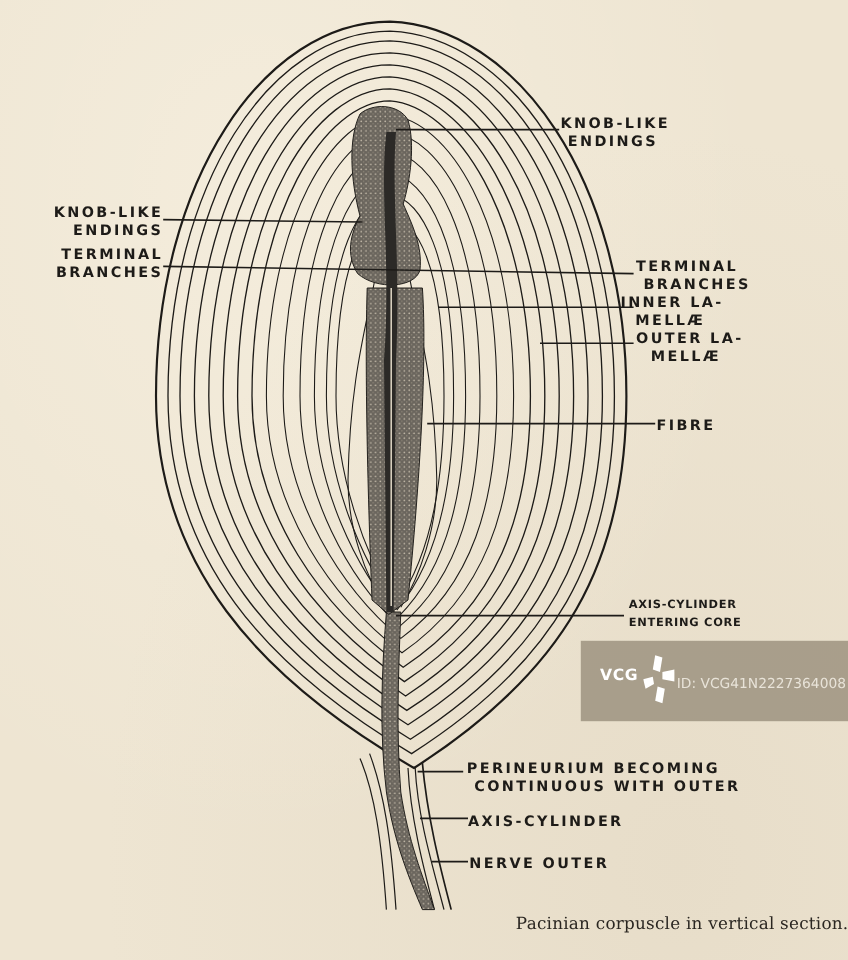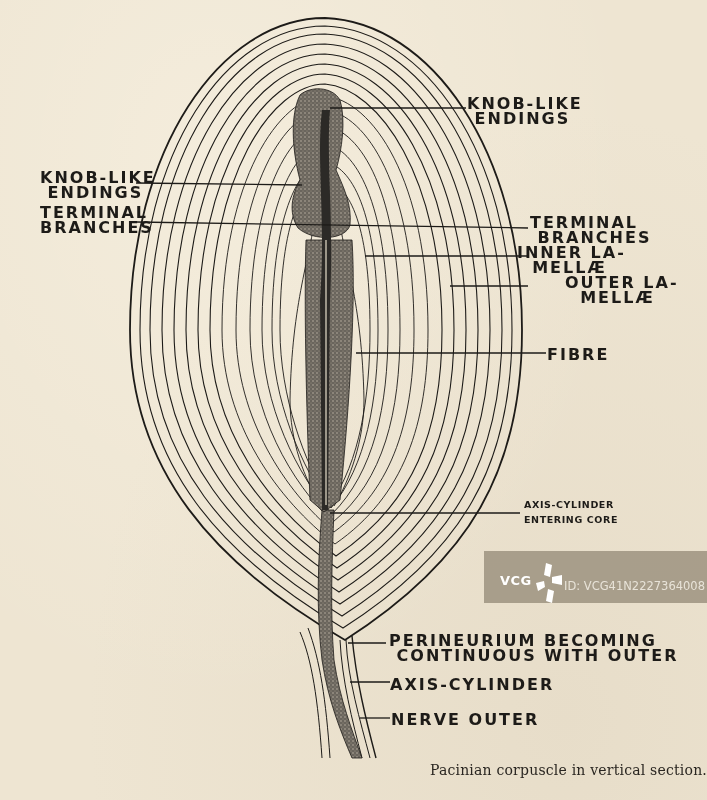--- a/index.html
+++ b/index.html
@@ -14,38 +14,38 @@
       background:
         radial-gradient(ellipse at 30% 20%, rgba(255,250,238,0.35), rgba(0,0,0,0) 60%),
         radial-gradient(ellipse at 80% 90%, rgba(200,185,160,0.18), rgba(0,0,0,0) 60%),
         #eee5d2;
     }
     svg.figure { position: absolute; left: 0; top: 0; }
     .label {
       position: absolute;
       font-family: "DejaVu Sans", sans-serif;
       font-weight: bold;
-      font-size: 16px;
+      font-size: 12px;
       letter-spacing: 2px;
       line-height: 15px;
       color: #1d1b18;
       white-space: pre;
     }
     .label.right { text-align: left; }
     .label.left { text-align: right; }
     .label.small { font-size: 9.5px; letter-spacing: 0.6px; line-height: 15px; }
     .caption {
       position: absolute; left: 0; width: 707px; top: 762px;
       text-align: right;
       font-family: "DejaVu Serif", serif;
       font-size: 14px; color: #2a2621;
       letter-spacing: 0.2px;
     }
     .watermark {
-      position: absolute; left: 484px; top: 551px; width: 223px; height: 52px;
+      position: absolute; left: 484px; top: 534px; width: 223px; height: 67px;
       background: rgba(150,140,120,0.78);
       display: flex; align-items: center;
     }
     .wm-logo-text {
       position: absolute; left: 16px; top: 22px;
       font-family: "DejaVu Sans", sans-serif; font-weight: bold;
       color: #ffffff; font-size: 13px; letter-spacing: 0.5px;
     }
     .wm-burst { position: absolute; left: 52px; top: 10px; }
     .wm-id {
@@ -121,21 +121,21 @@
 <div class="label right" style="left:467px; top:96px;">KNOB-LIKE
  ENDINGS</div>
 <div class="label left" style="left:40px; top:170px; width:96px;">KNOB-LIKE
  ENDINGS</div>
 <div class="label left" style="left:40px; top:205px; width:96px;">TERMINAL
 BRANCHES</div>
 <div class="label right" style="left:530px; top:215px;">TERMINAL
  BRANCHES</div>
 <div class="label right" style="left:517px; top:245px;">INNER LA-
   MELLÆ</div>
-<div class="label right" style="left:530px; top:275px;margin-left:35px;">OUTER LA-
+<div class="label right" style="left:530px; top:275px;">OUTER LA-
   MELLÆ</div>
 <div class="label right" style="left:547px; top:347px;">FIBRE</div>
 <div class="label right small" style="left:524px; top:497px;">AXIS-CYLINDER
 ENTERING CORE</div>
 <div class="label right" style="left:389px; top:633px;">PERINEURIUM BECOMING
  CONTINUOUS WITH OUTER</div>
 <div class="label right" style="left:390px; top:677px;">AXIS-CYLINDER</div>
 <div class="label right" style="left:391px; top:712px;">NERVE OUTER</div>
 
 <div class="caption">Pacinian corpuscle in vertical section.</div>

